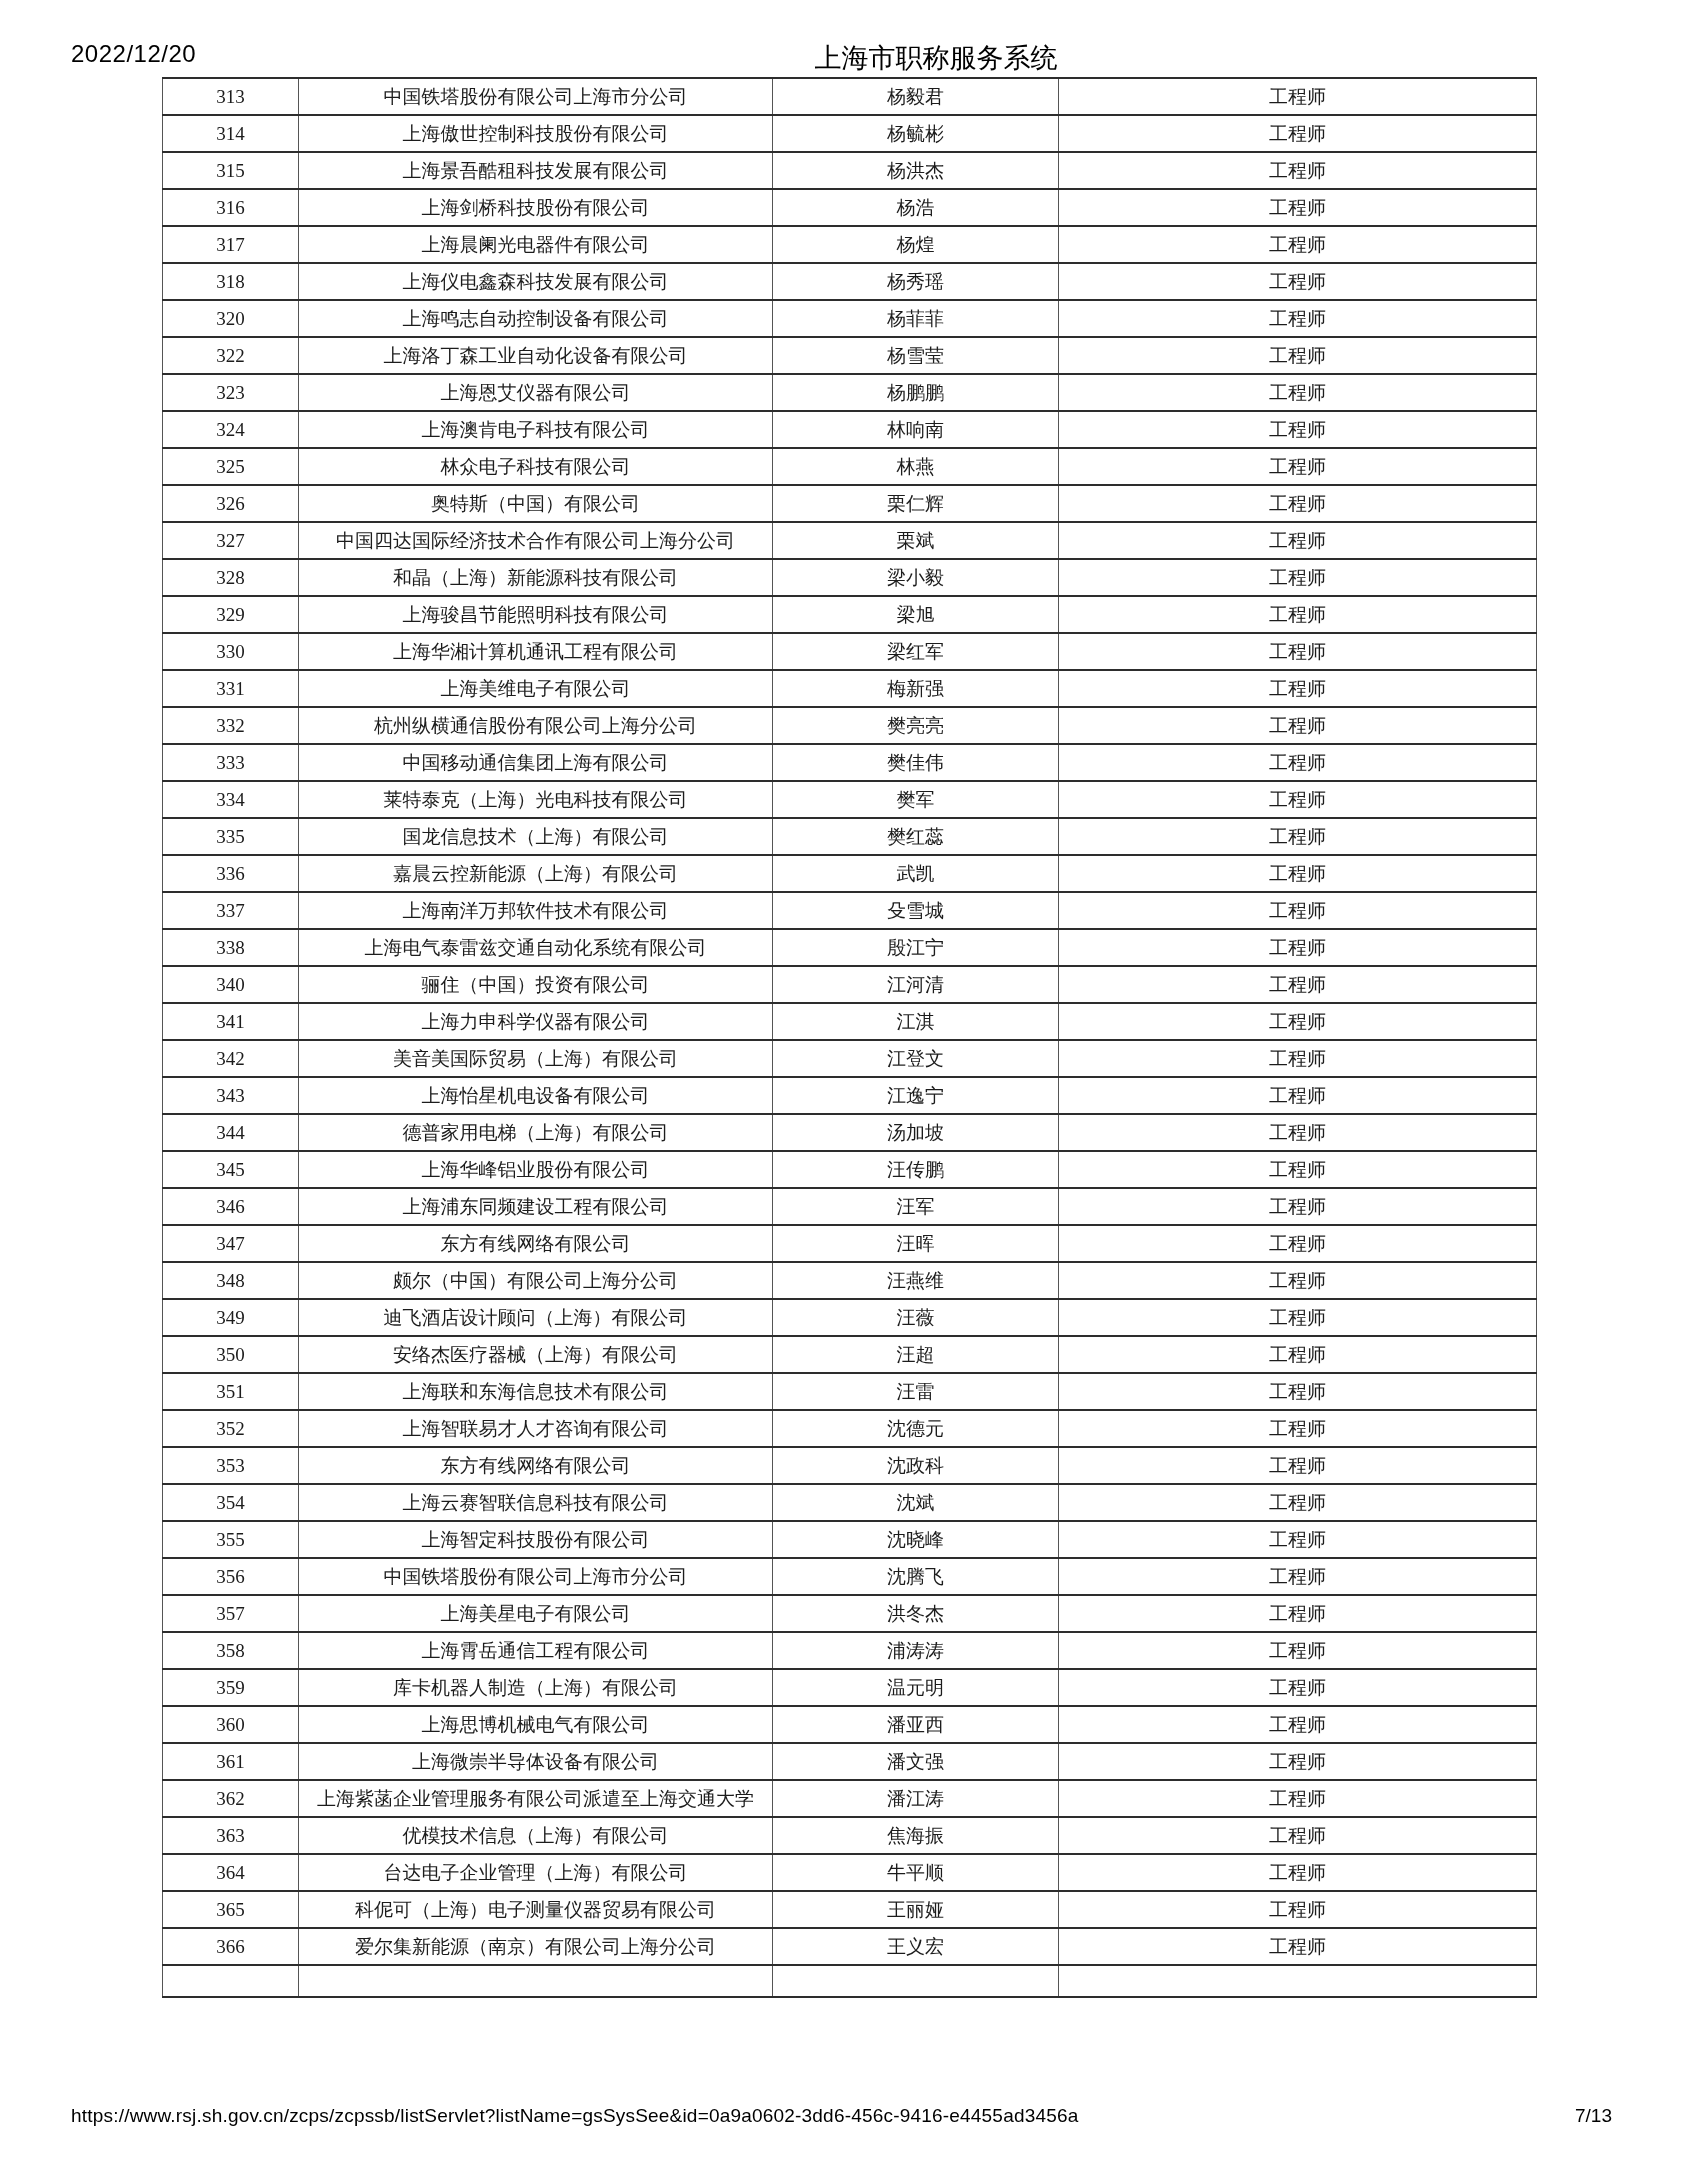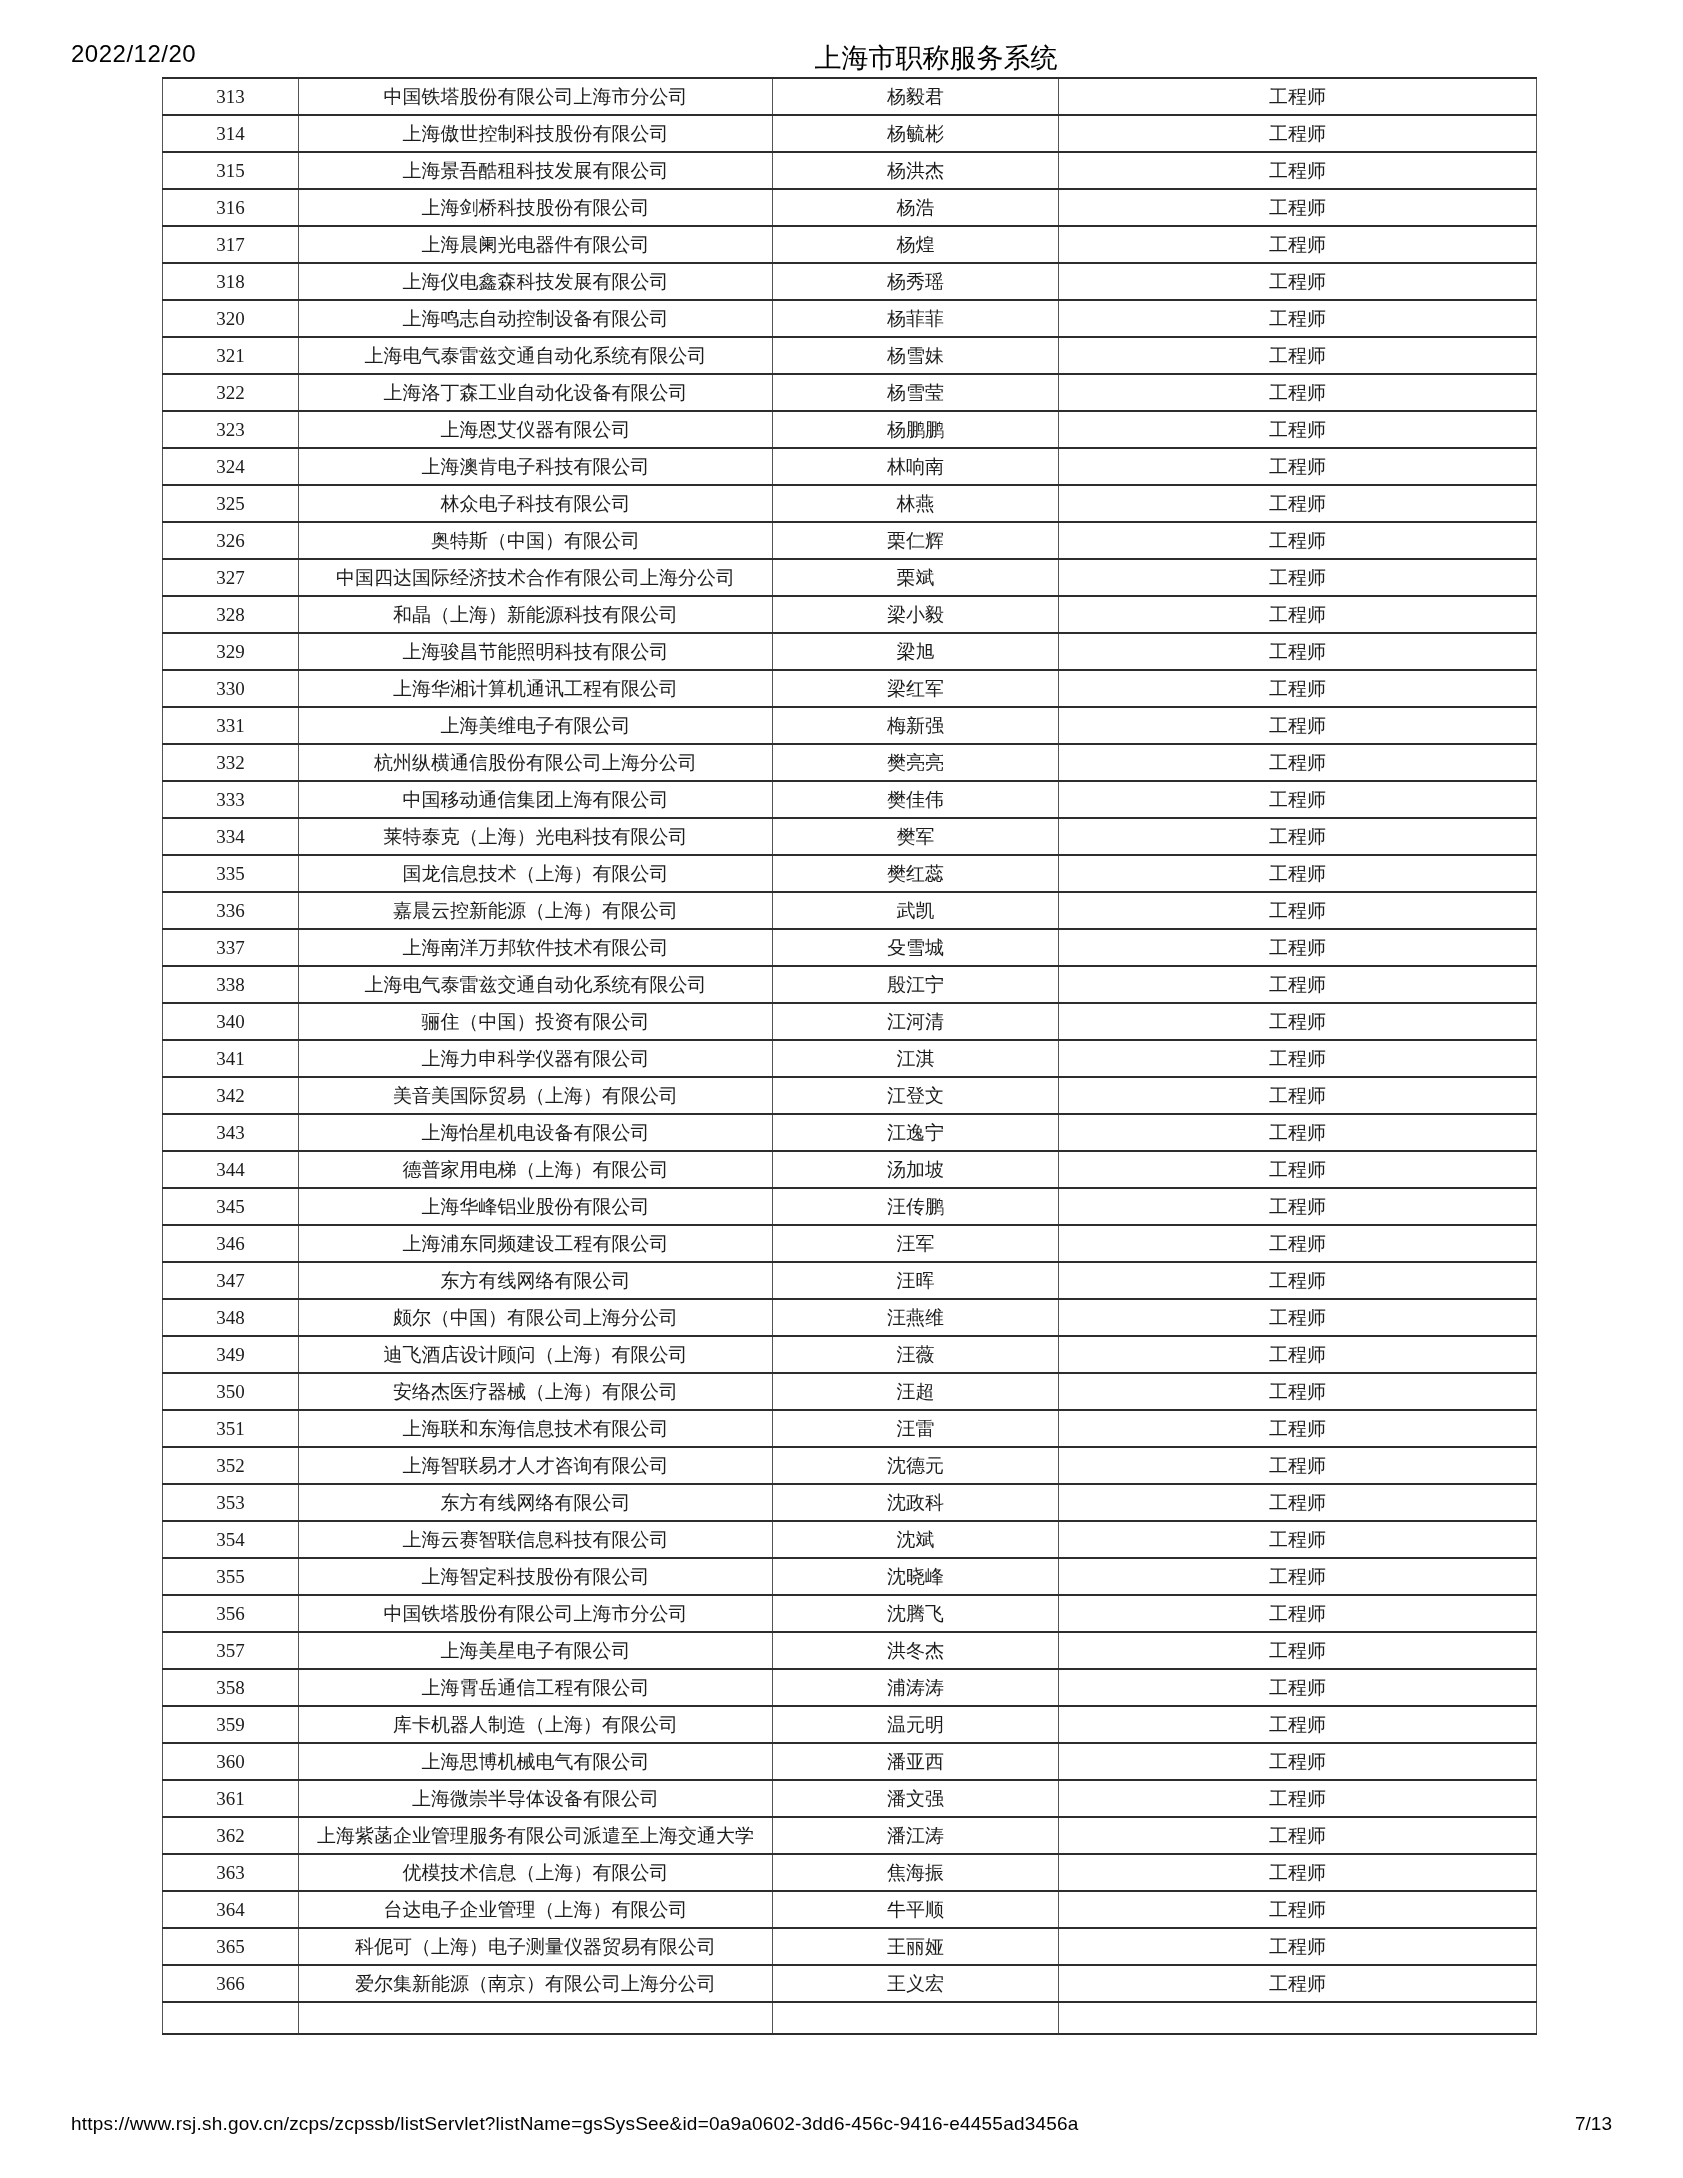--- a/index.html
+++ b/index.html
@@ -75,21 +75,20 @@
   
   .pfooter {
     position: absolute;
     top: 2105px;
     left: 71px;
     right: 71px;
     display: flex;
     justify-content: space-between;
     align-items: flex-start;
     font-size: 19px;
-    margin-top: 8px;
   }
   .pfooter .furl  { letter-spacing: 0.2px; }
   .pfooter .fpage { }
 </style>
 </head>
 <body>
 
 <div class="pheader">
   <span class="pdate">2022/12/20</span>
   <span class="ptitle">上海市职称服务系统</span>
@@ -148,26 +147,20 @@
   </tr>
 
 
   <tr>
     <td>320</td>
     <td>上海鸣志自动控制设备有限公司</td>
     <td>杨菲菲</td>
     <td>工程师</td>
   </tr>
 
-  <tr>
-    <td>321</td>
-    <td>上海电气泰雷兹交通自动化系统有限公司</td>
-    <td>杨雪妹</td>
-    <td>工程师</td>
-  </tr>
 
   <tr>
     <td>322</td>
     <td>上海洛丁森工业自动化设备有限公司</td>
     <td>杨雪莹</td>
     <td>工程师</td>
   </tr>
 
   <tr>
     <td>323</td>

